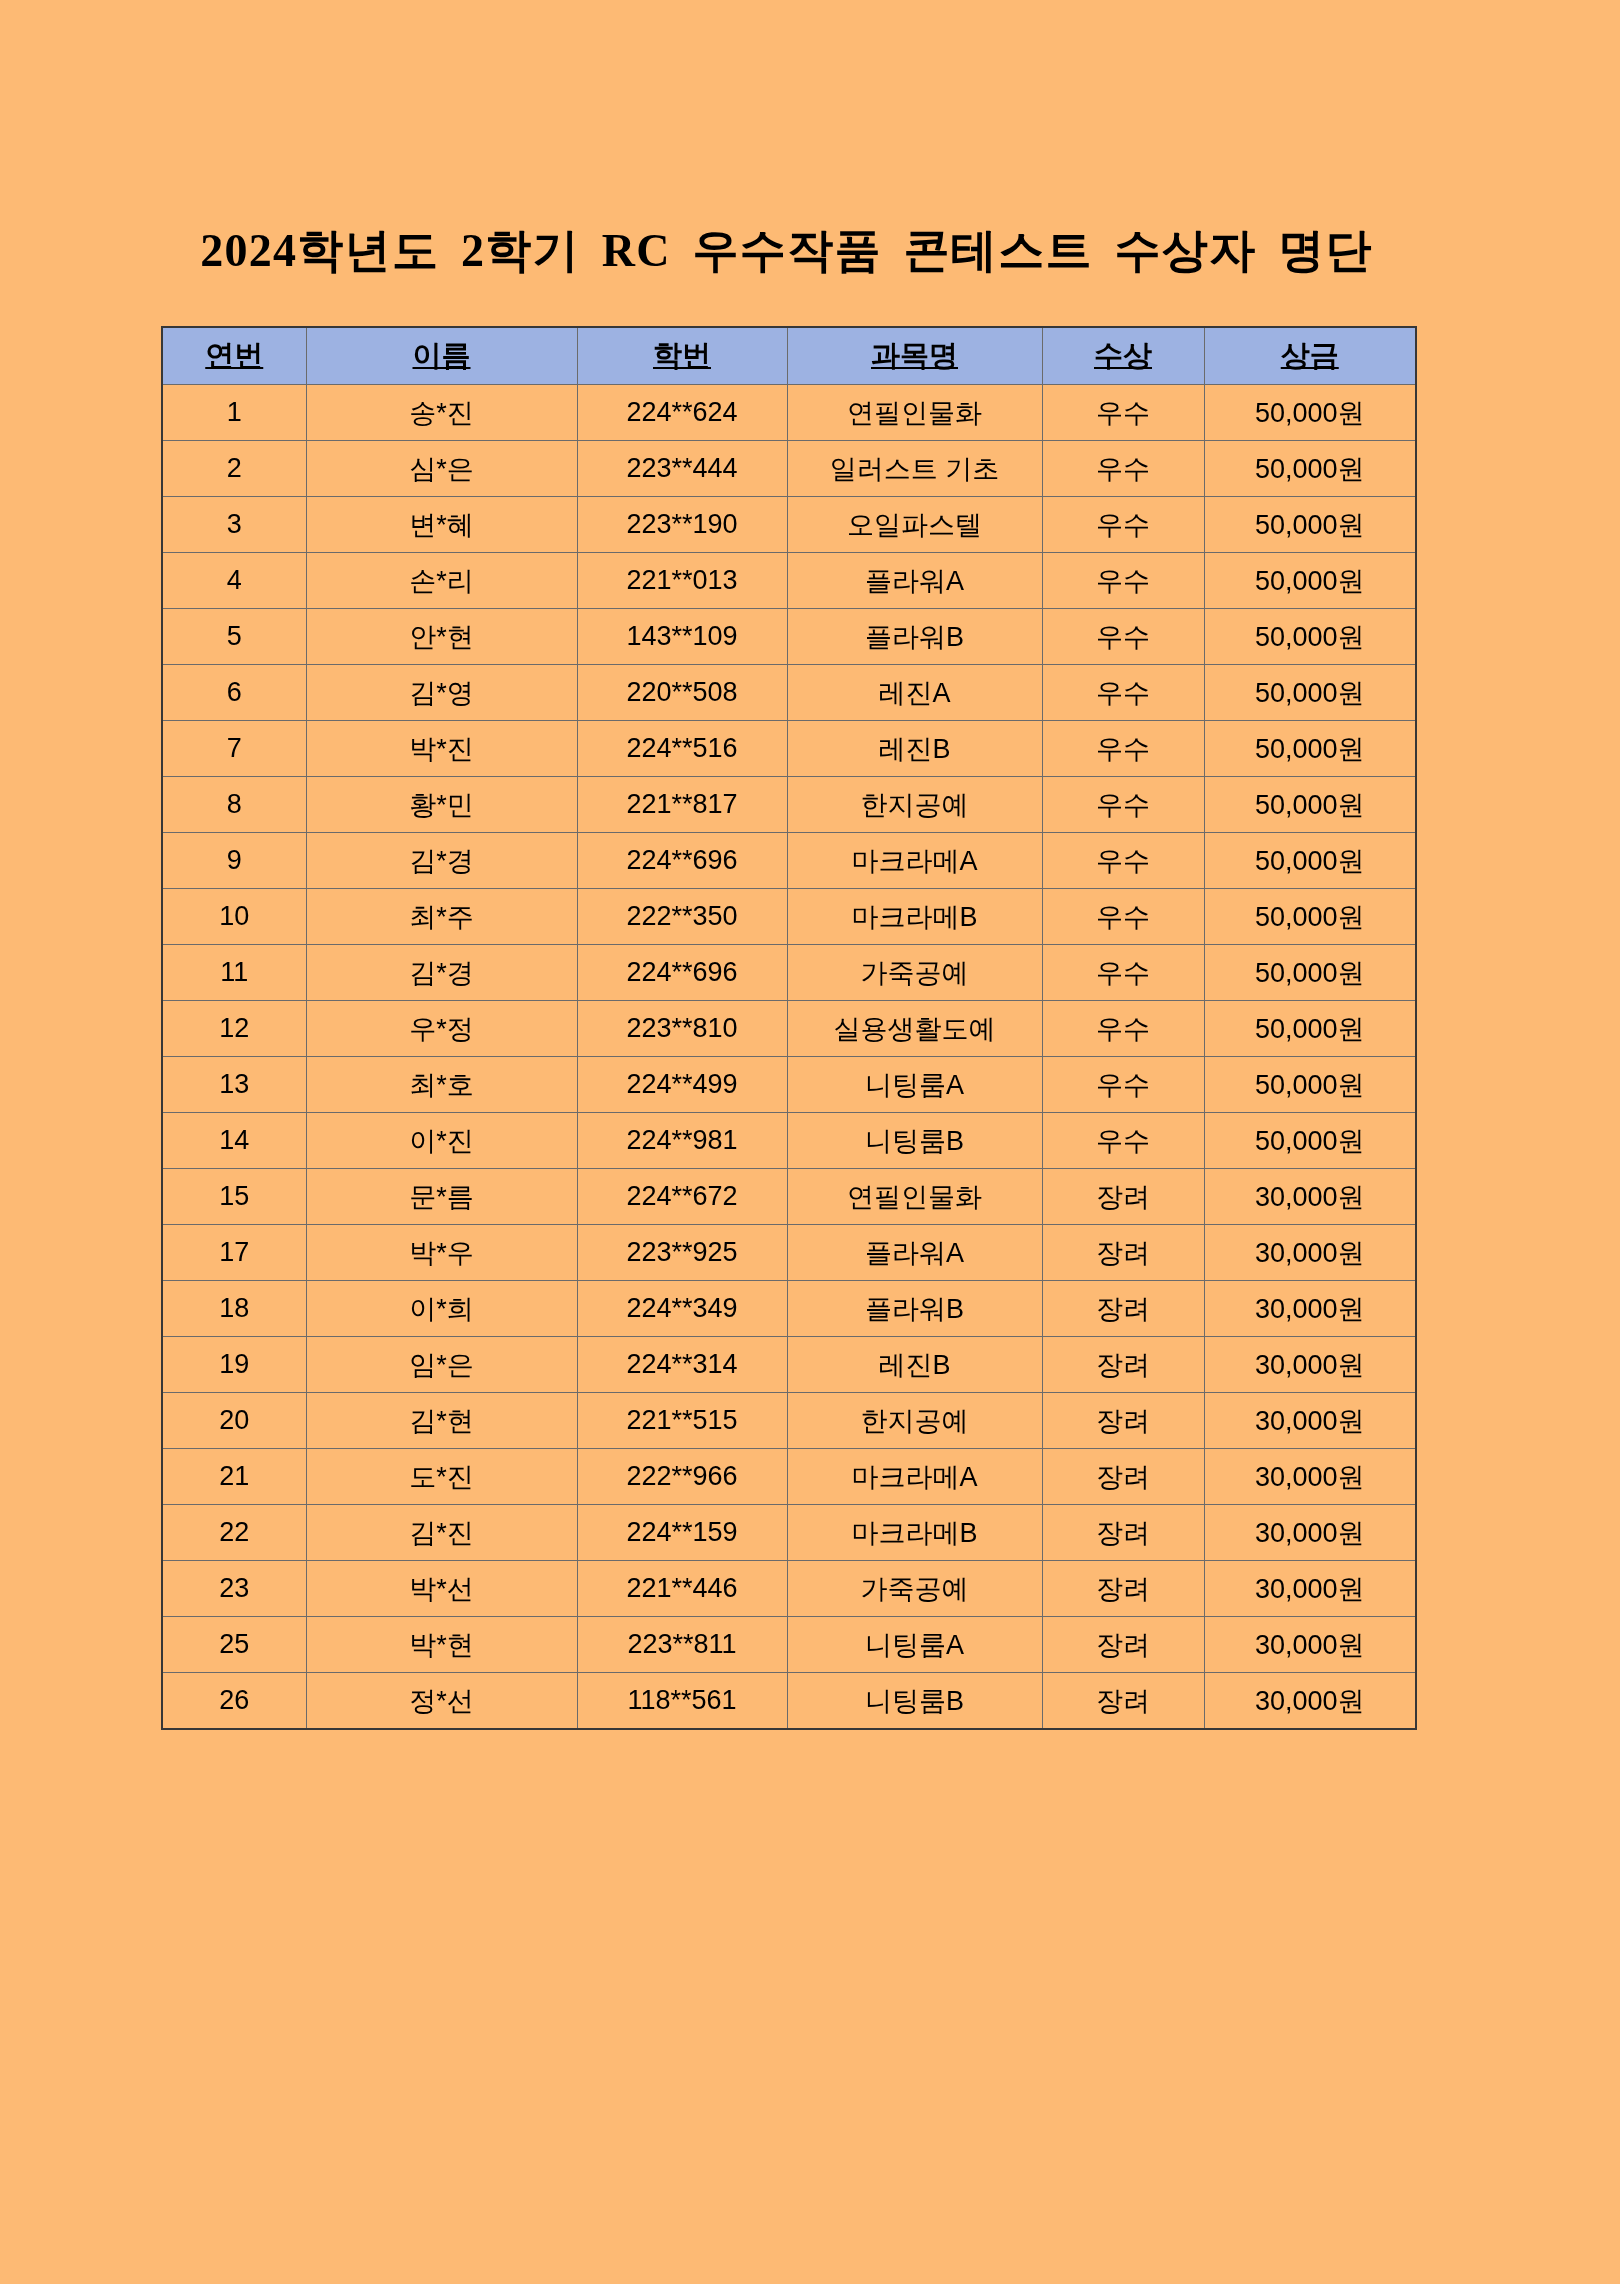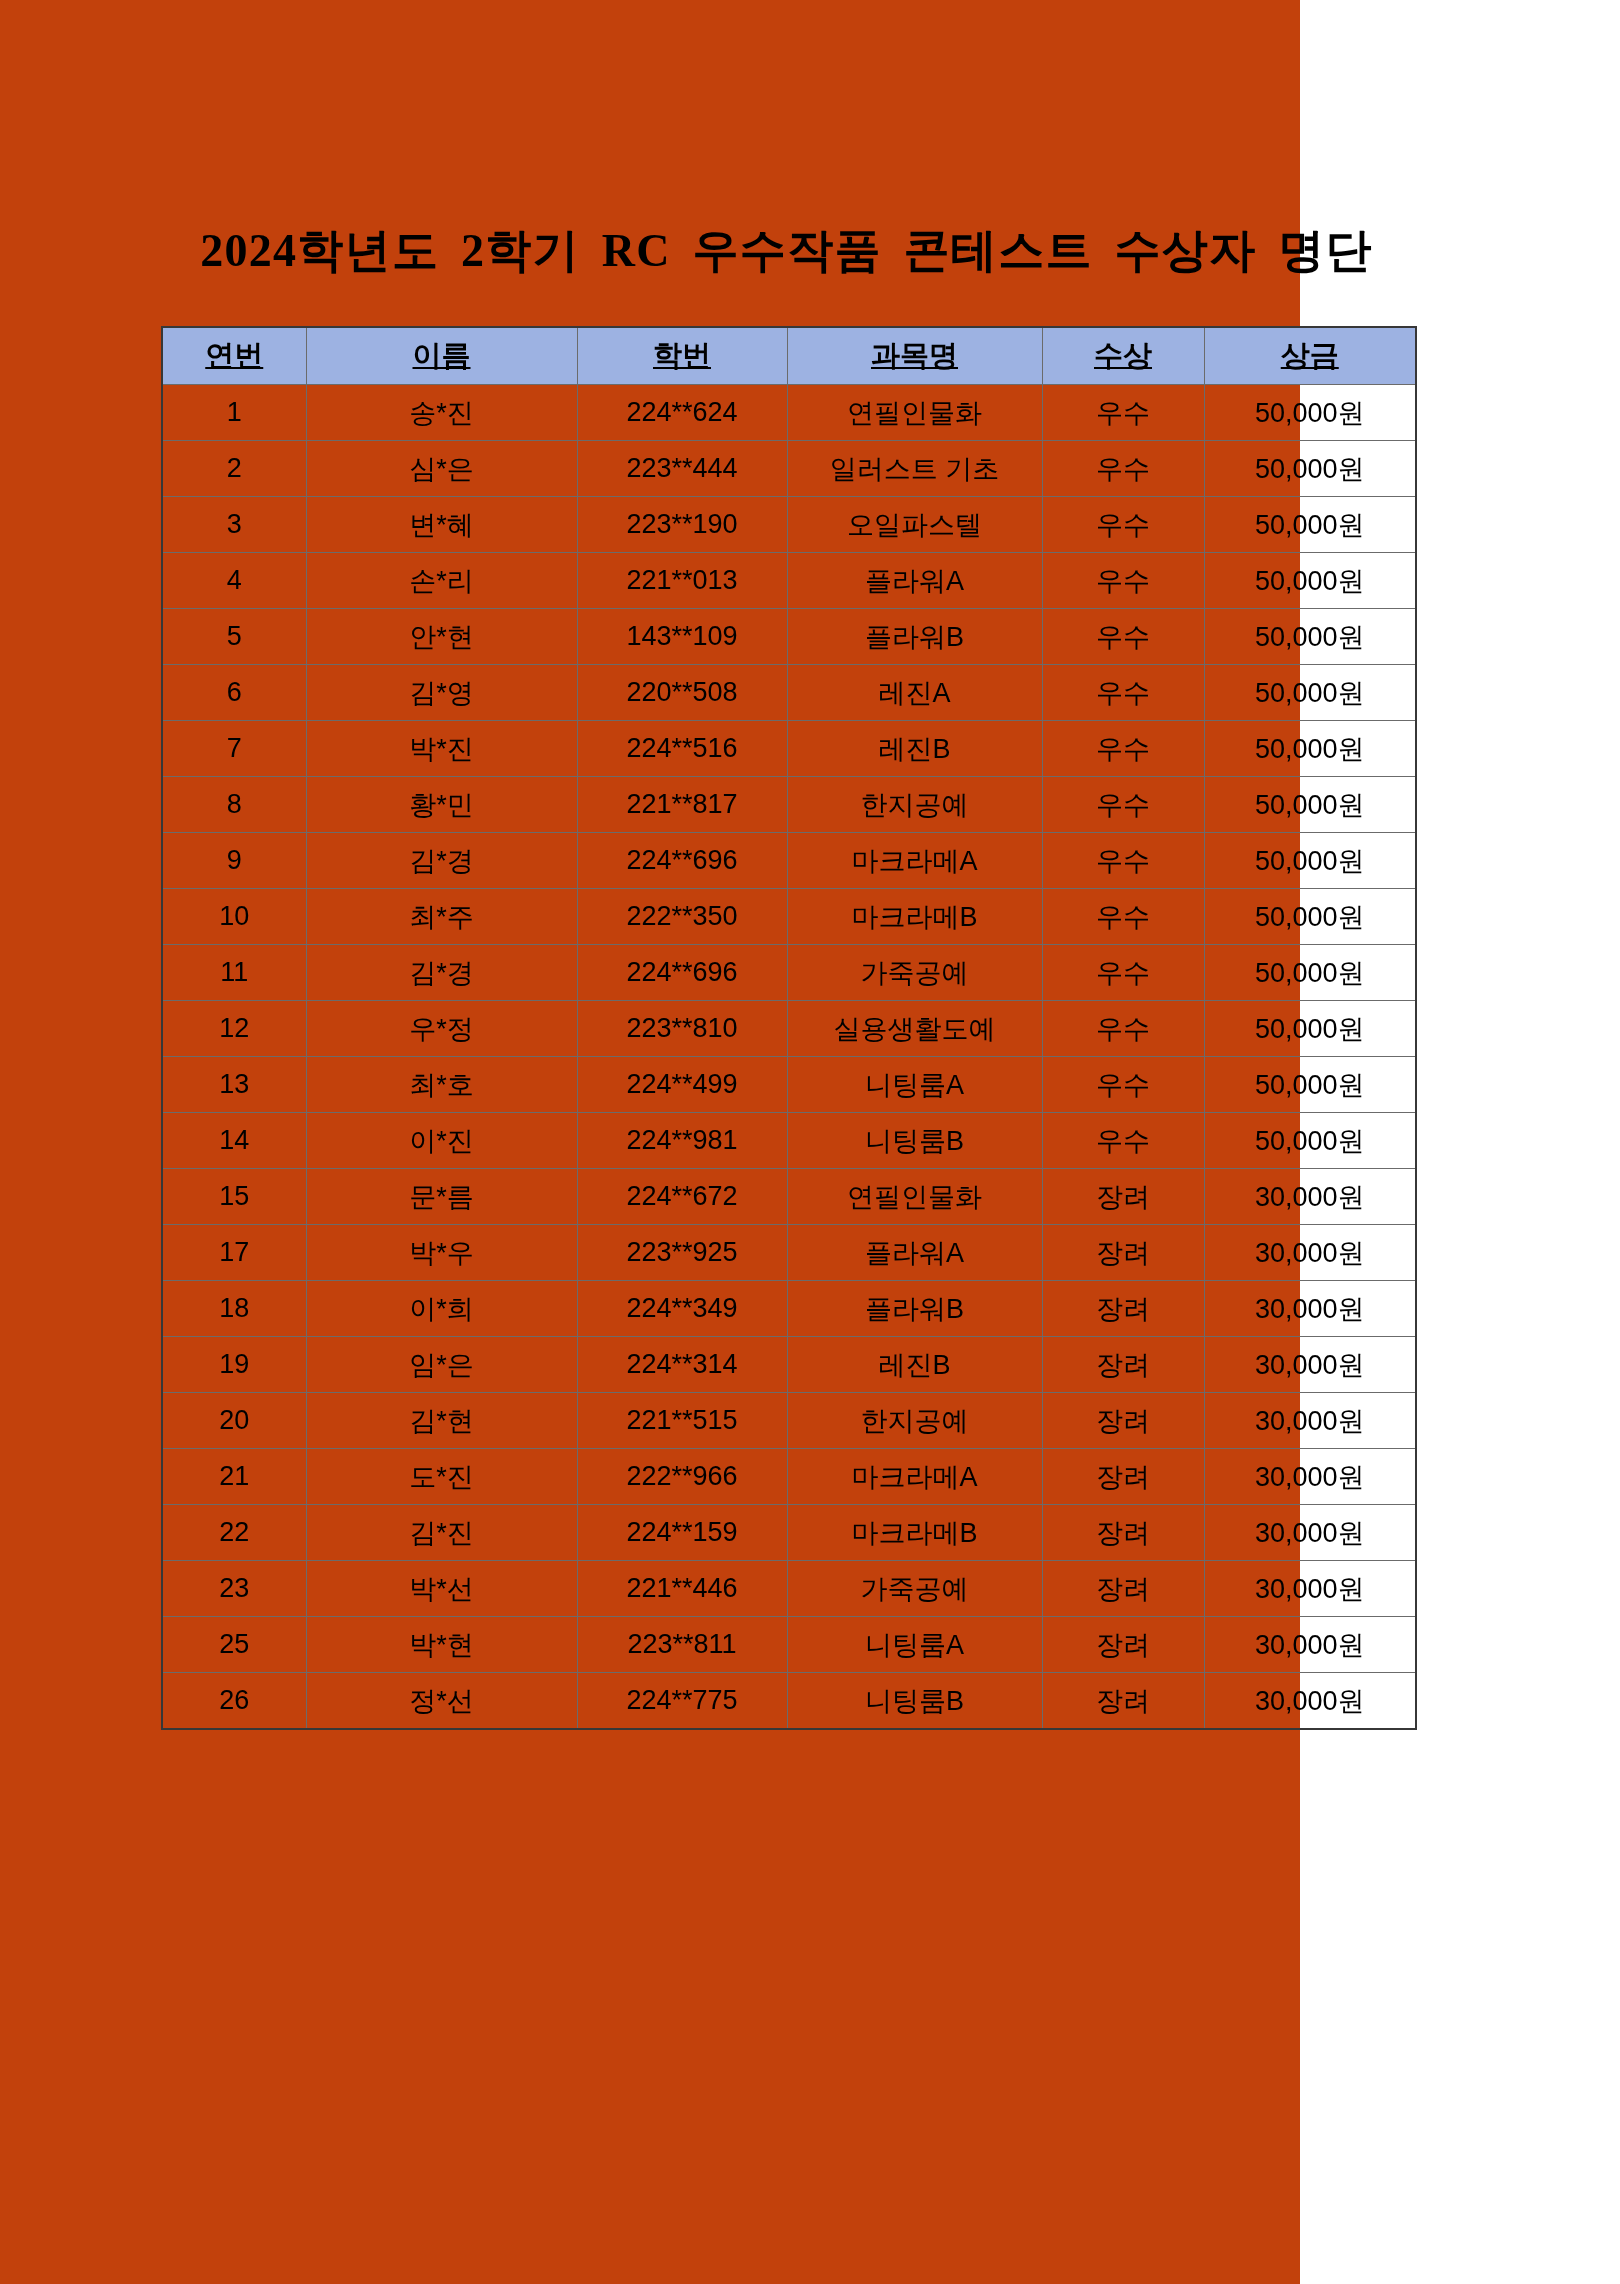--- a/index.html
+++ b/index.html
@@ -2,23 +2,23 @@
 <html style="--header-bg: #9db2e2;font-size:10.4px"><head>
 <meta charset="utf-8">
 <style>
   html, body {
     margin: 0;
     padding: 0;
     background: #ffffff;
   }
   .page {
     position: relative;
-    width: 1300px;
+    width: 1620px;
     height: 2284px;
-    background: #c2410c;
+    background: #fdba74;
     font-family: "Liberation Sans", sans-serif;
     color: #000000;
   }
   .title {
     position: absolute;
     top: 208px;
     left: 95px;
     width: 1383px;
     height: 85px;
     margin: 0;
@@ -270,21 +270,21 @@
           <td>25</td>
           <td>박*현</td>
           <td>223**811</td>
           <td>니팅룸A</td>
           <td>장려</td>
           <td>30,000원</td>
         </tr>
         <tr>
           <td>26</td>
           <td>정*선</td>
-          <td>224**775</td>
+          <td>118**561</td>
           <td>니팅룸B</td>
           <td>장려</td>
           <td>30,000원</td>
         </tr>
       </tbody>
   </table>
 
 </div>
 
 

